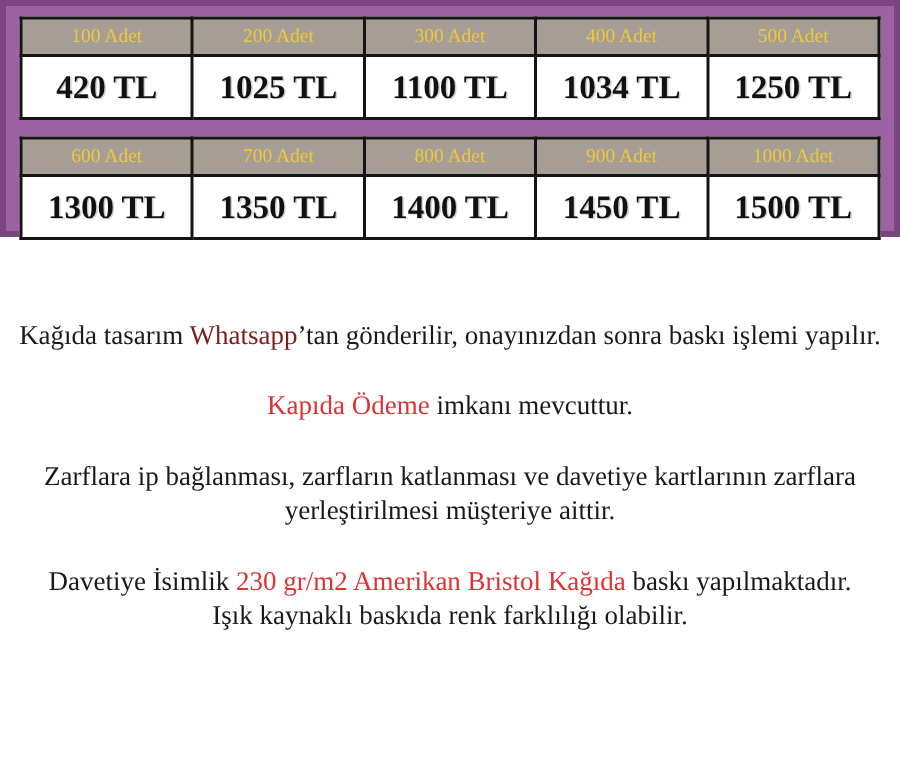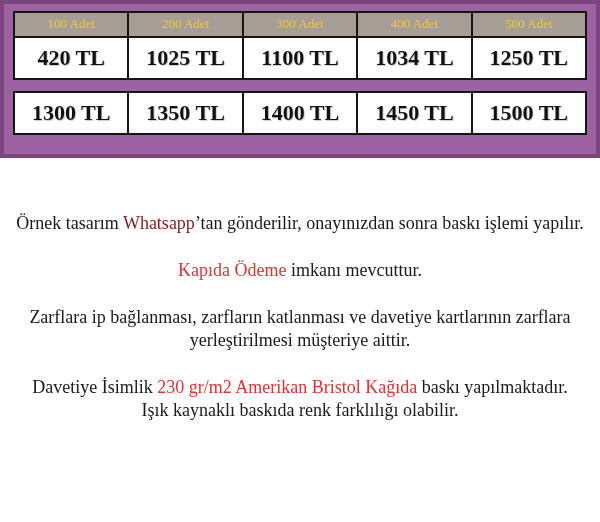--- a/index.html
+++ b/index.html
@@ -91,35 +91,42 @@
         <td>1025 TL</td>
         <td>1100 TL</td>
         <td>1034 TL</td>
         <td>1250 TL</td>
       </tr>
     </tbody>
       </table>
 
     <table class="price-table">
       <tbody>
+          <tr>
+        <th>600 Adet</th>
+        <th>700 Adet</th>
+        <th>800 Adet</th>
+        <th>900 Adet</th>
+        <th>1000 Adet</th>
+      </tr>
       <tr>
         <td>1300 TL</td>
         <td>1350 TL</td>
         <td>1400 TL</td>
         <td>1450 TL</td>
         <td>1500 TL</td>
       </tr>
     </tbody>
       </table>
 
   </div>
 
   <div class="notes">
 
-    <p><span>Örnek tasarım </span><span class="navy-text">Whatsapp</span><span>’tan gönderilir, onayınızdan sonra baskı işlemi yapılır.</span></p>
+    <p><span>Kağıda tasarım </span><span class="navy-text">Whatsapp</span><span>’tan gönderilir, onayınızdan sonra baskı işlemi yapılır.</span></p>
 
 
     <p><span class="red-text">Kapıda Ödeme</span><span> imkanı mevcuttur.</span></p>
 
     <p><span>Zarflara ip bağlanması, zarfların katlanması ve davetiye kartlarının zarflara yerleştirilmesi müşteriye aittir.</span></p>
 
     <p><span>Davetiye İsimlik </span><span class="red-text">230 gr/m2 Amerikan Bristol Kağıda</span><span> baskı yapılmaktadır.</span><br><span>Işık kaynaklı baskıda renk farklılığı olabilir.</span></p>
 
   </div>
 

